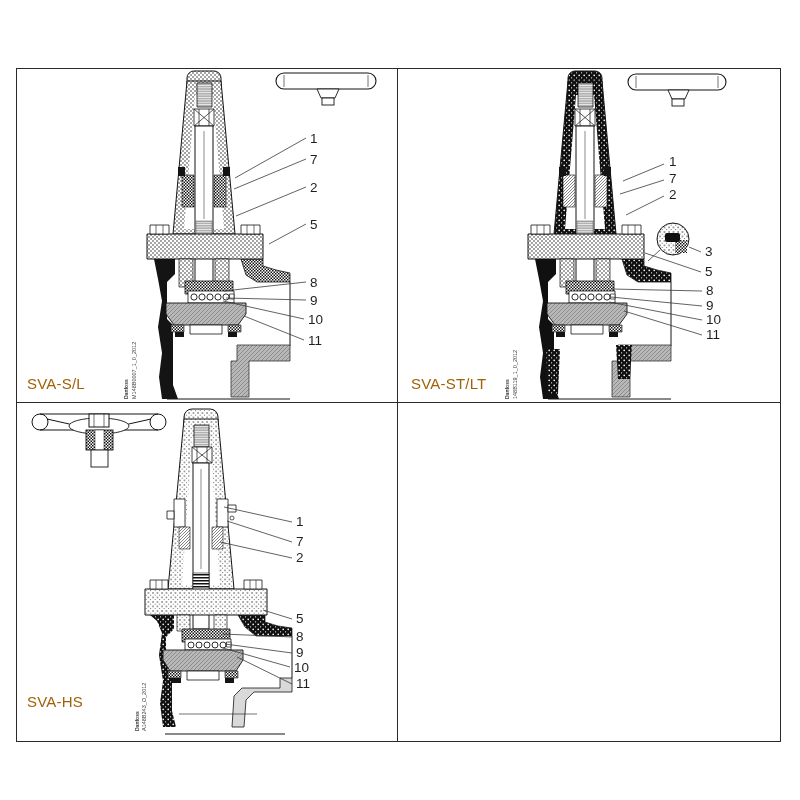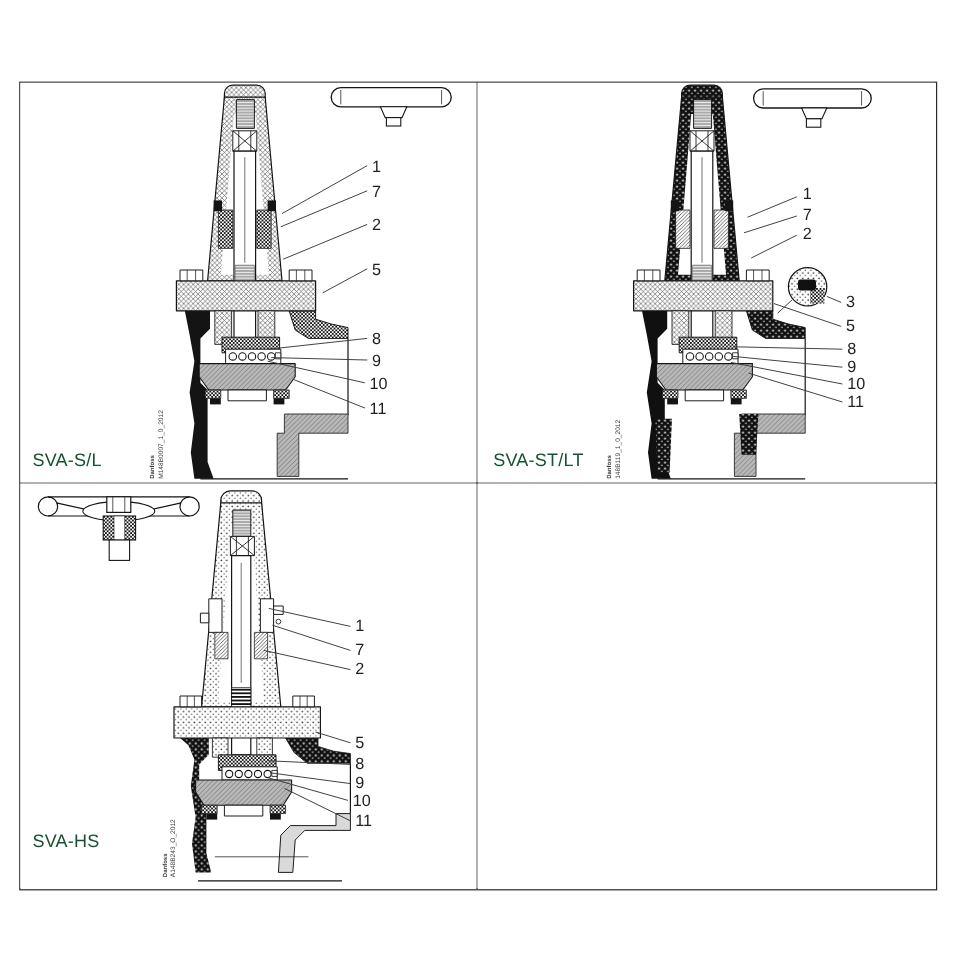--- a/index.html
+++ b/index.html
@@ -7,21 +7,21 @@
          font-family:"Liberation Sans",sans-serif;}
   .sheet{position:absolute;left:16px;top:68px;width:763px;height:672px;
          border:1px solid #2a2a2a;background:#fff;}
   .vdiv{position:absolute;left:380px;top:0;width:1px;height:100%;background:#2a2a2a;}
   .hdiv{position:absolute;left:0;top:333px;width:100%;height:1px;background:#2a2a2a;}
   .panel{position:absolute;overflow:hidden;background:#fff;}
   #p1{left:0;top:0;width:380px;height:333px;}
   #p2{left:381px;top:0;width:381px;height:333px;}
   #p3{left:0;top:334px;width:380px;height:337px;}
   #p4{left:381px;top:334px;width:381px;height:337px;}
-  .panel-label{position:absolute;left:10px;top:306px;font-size:15px;color:#14532d;
+  .panel-label{position:absolute;left:10px;top:306px;font-size:15px;color:#a16207;
                letter-spacing:0.2px;}
   #p2 .panel-label{left:13px;text-align:right;}
   #p3 .panel-label{top:290px;}
   svg{display:block;}
   svg text.co{font-family:"Liberation Sans",sans-serif;font-size:13.5px;fill:#1f1f1f;}
   svg text.wm{font-family:"Liberation Sans",sans-serif;fill:#3a3a3a;}
 </style>
 </head>
 <body>
 

